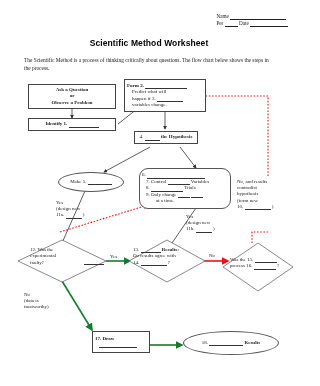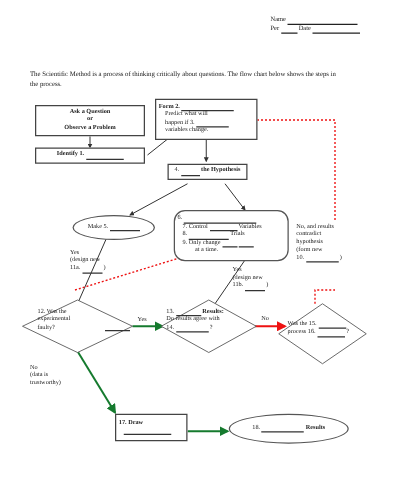--- a/index.html
+++ b/index.html
@@ -59,20 +59,21 @@
       <span class="ul ul-long"></span>
     </div>
     <div class="nameline">
       <span>Per</span>
       <span class="ul ul-short"></span>
       <span>Date</span>
       <span class="ul ul-med"></span>
     </div>
   </div>
 
+  <div class="title">Scientific Method Worksheet</div>
   <div class="intro">The Scientific Method is a process of thinking critically about questions. The flow chart below shows the steps in the process.</div>
 
   <svg class="lines" viewBox="0 0 298 386">
     <defs>
       <marker id="ahb" markerWidth="5" markerHeight="5" refX="4" refY="2.5" orient="auto">
         <path d="M0,0 L5,2.5 L0,5 z" fill="#333"></path>
       </marker>
       <marker id="ahr" markerWidth="5" markerHeight="5" refX="4" refY="2.5" orient="auto">
         <path d="M0,0 L5,2.5 L0,5 z" fill="#ee1111"></path>
       </marker>

